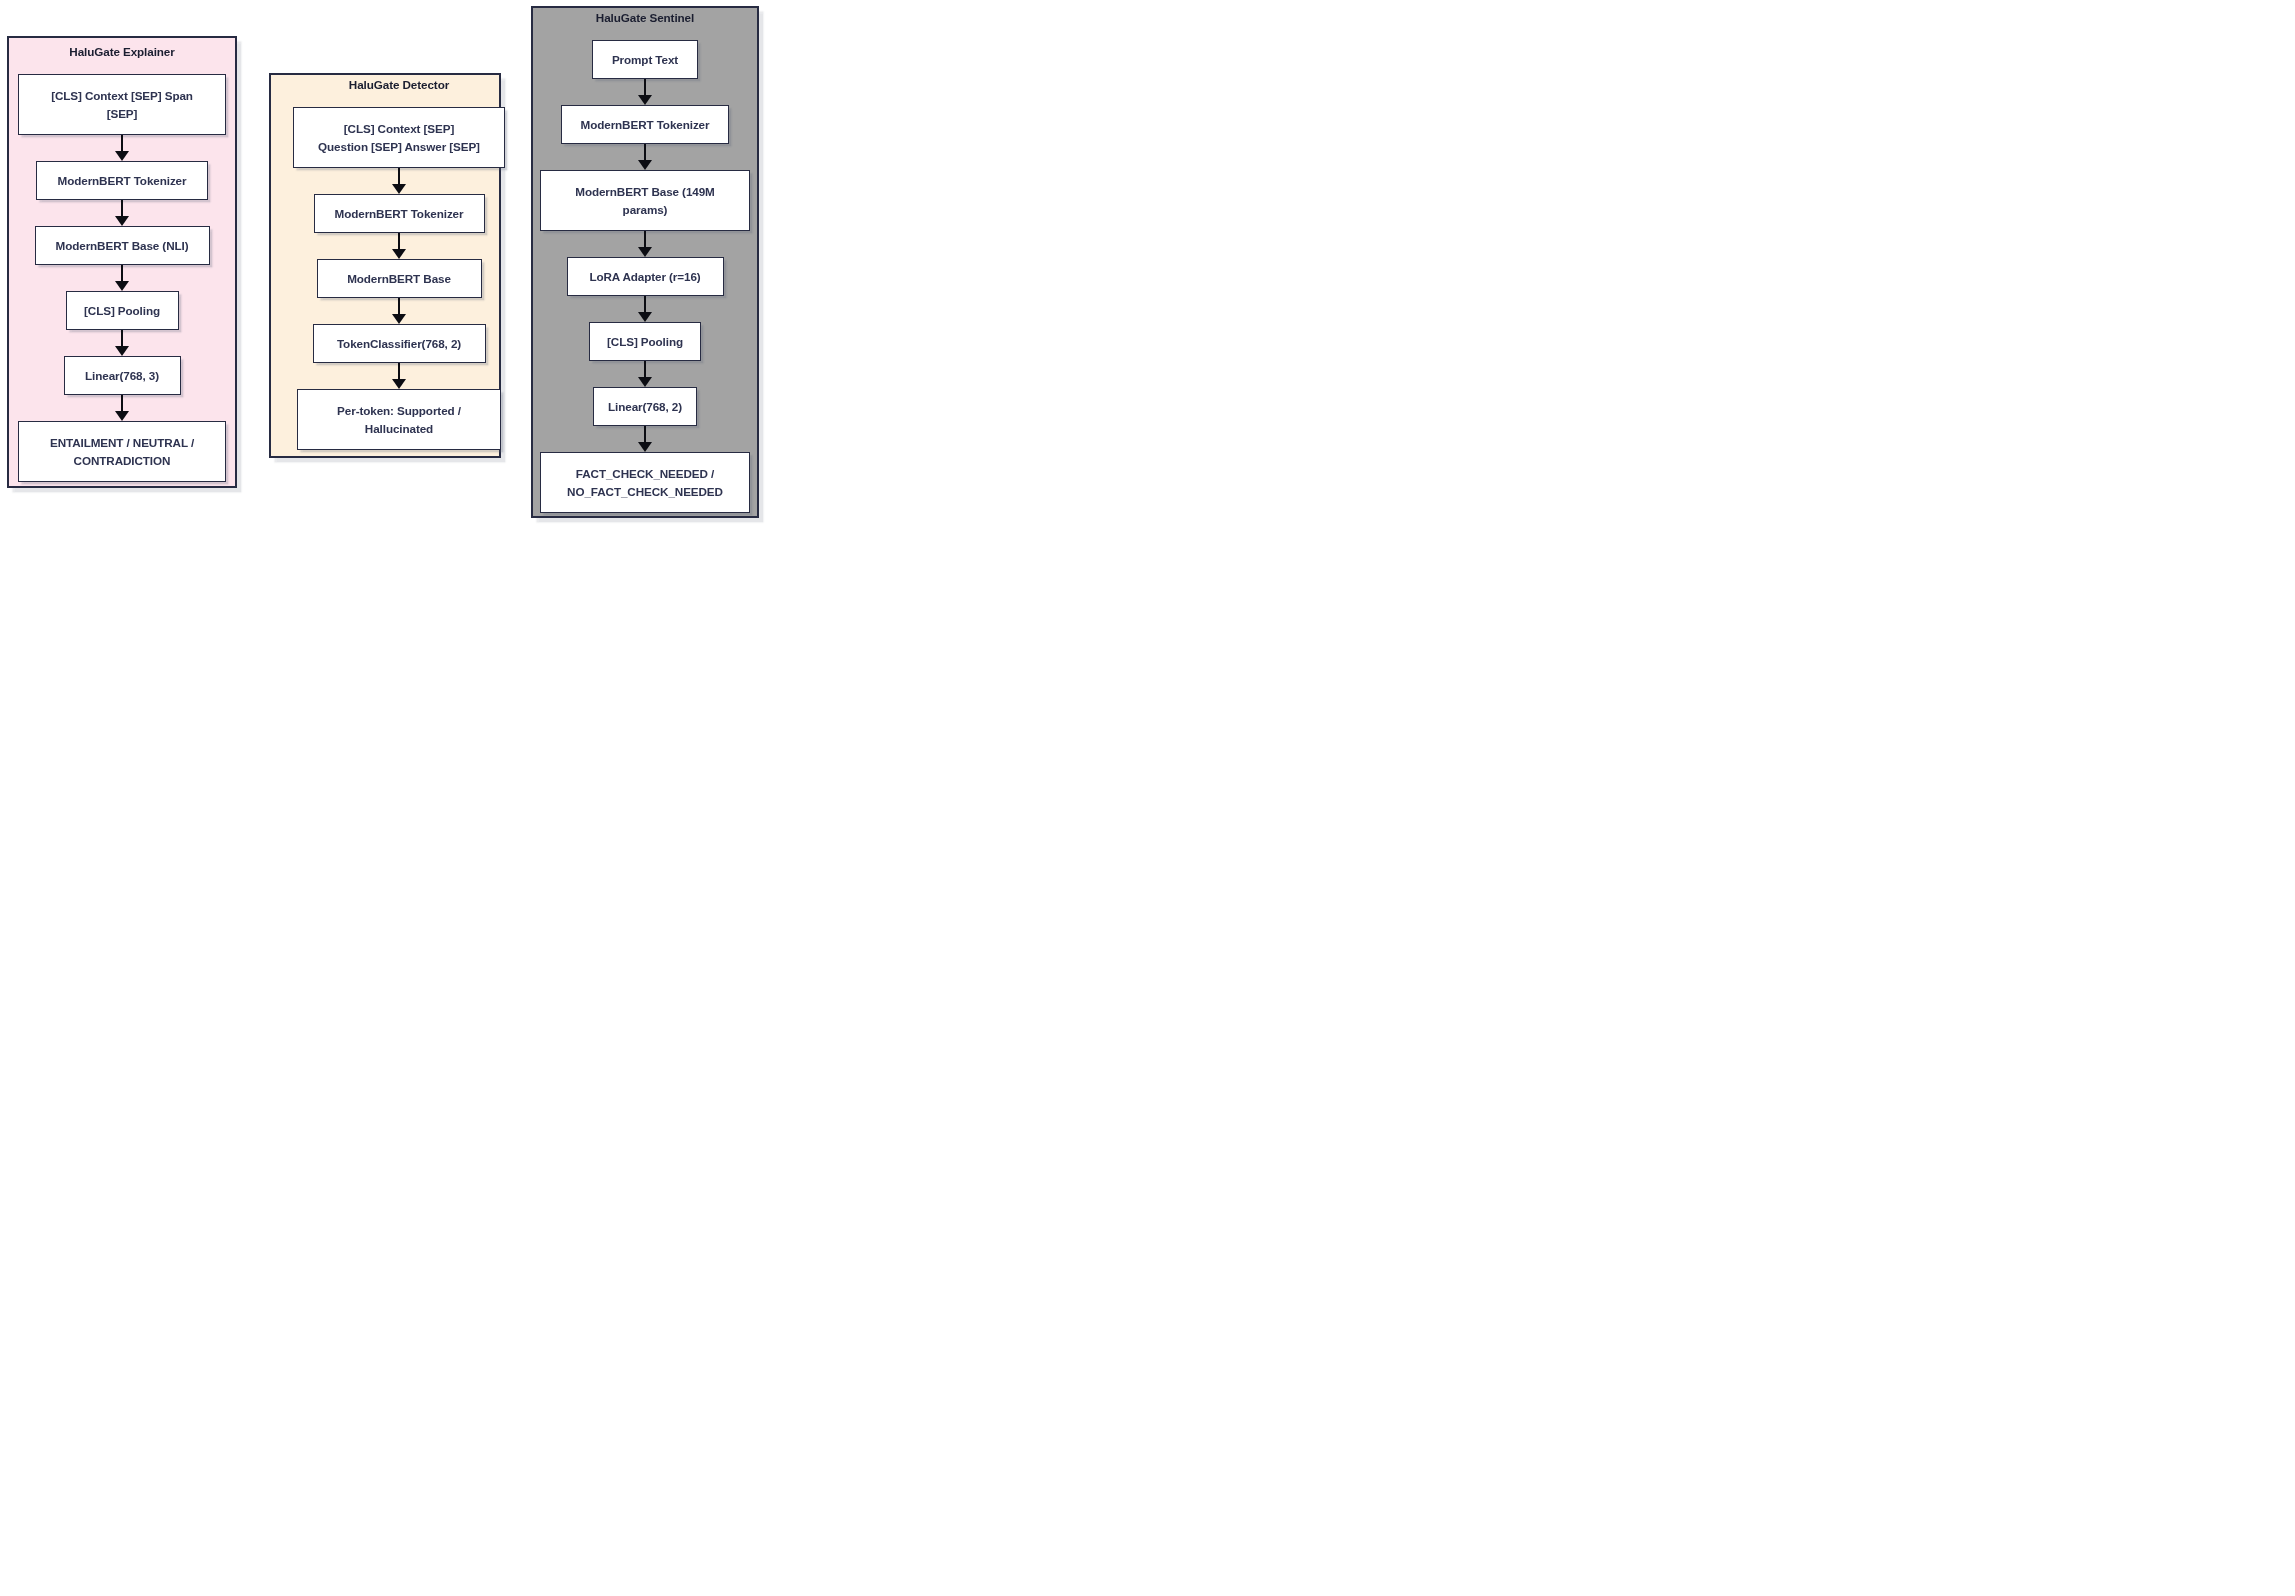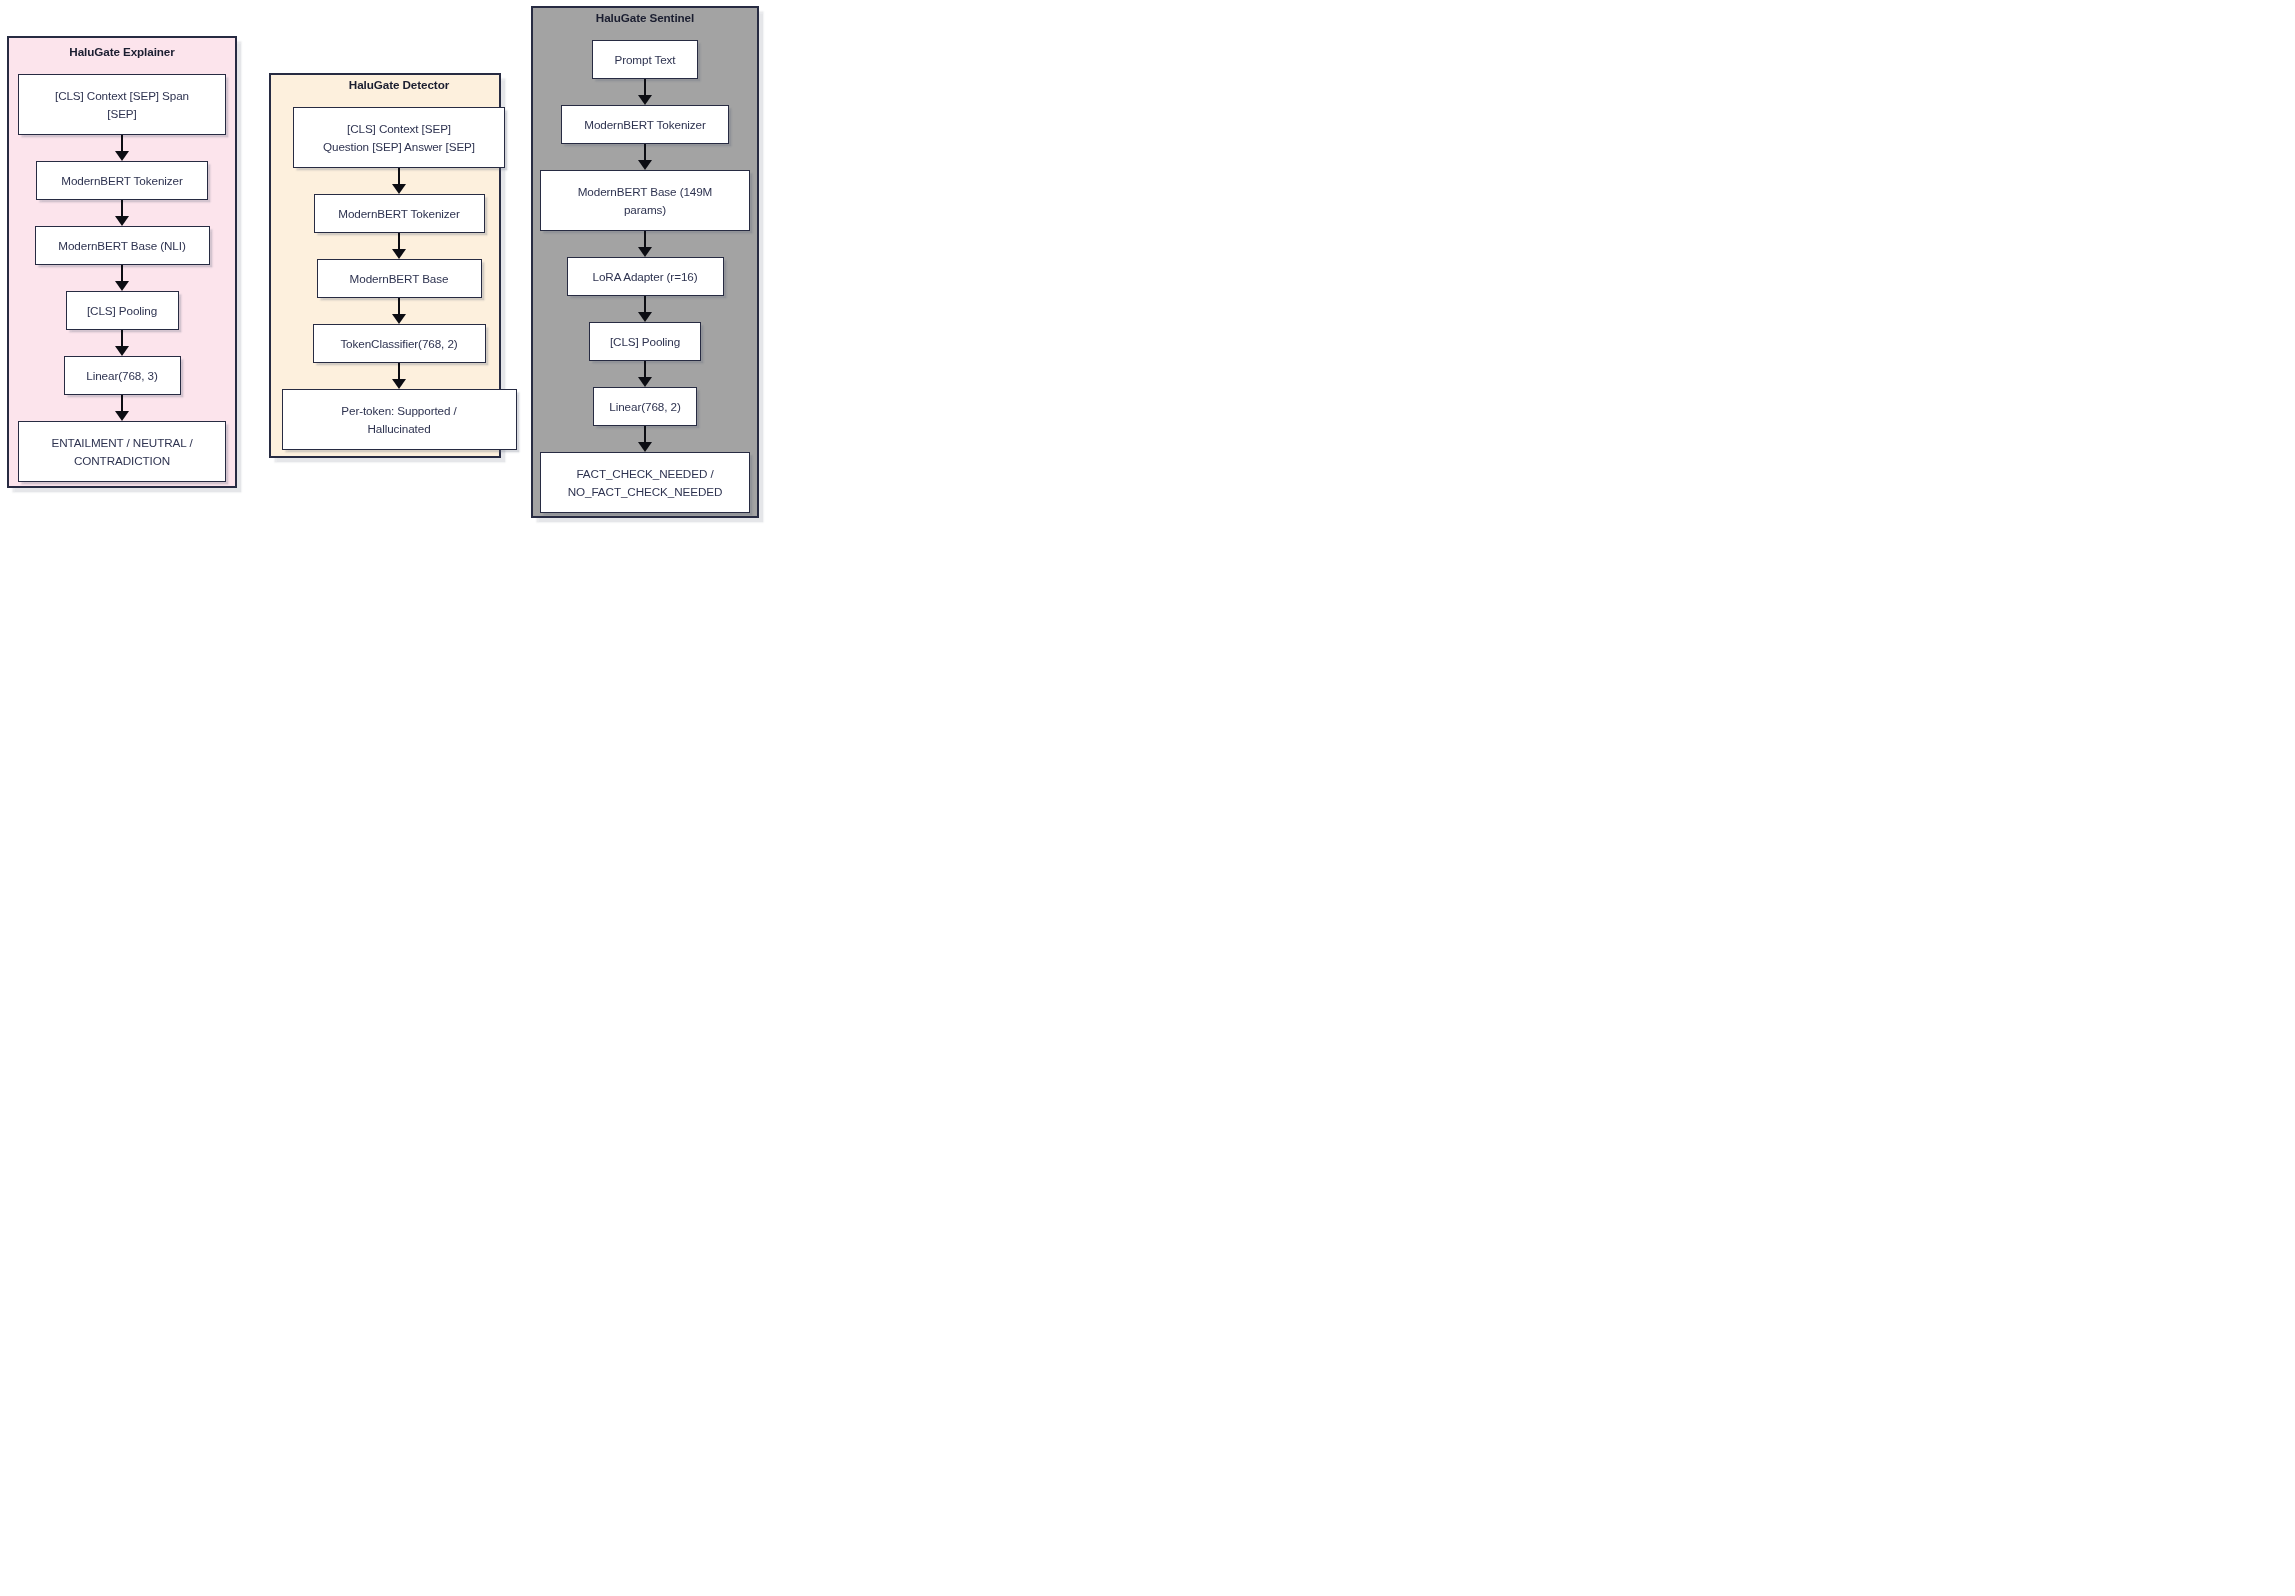--- a/index.html
+++ b/index.html
@@ -46,21 +46,21 @@
     box-sizing:border-box;
     background:var(--node-bg);
     border:1.6px solid var(--ink);
     box-shadow:2.7px 3.2px 1.6px rgba(93,99,120,0.25);
     min-height:39px;
     display:flex;
     align-items:center;
     justify-content:center;
     text-align:center;
     font-size:11.7px;
-    font-weight:400;
+    font-weight:700;
     line-height:18px;
     color:var(--text);
     white-space:pre-line;
     padding:1.1px 4.3px;
     letter-spacing:-0.1px;
   }
   .node.h2{min-height:61px;}
   .node.first{margin-top:14px;}
   .arrow{
     height:26px;
@@ -129,21 +129,21 @@
     <div class="node" style="width:165px">ModernBERT Base</div>
     <div class="arrow">
         <div class="shaft"></div>
         <div class="head"></div>
       </div>
     <div class="node" style="width:173px">TokenClassifier(768, 2)</div>
     <div class="arrow">
         <div class="shaft"></div>
         <div class="head"></div>
       </div>
-    <div class="node h2" style="width:235px">Per-token: Supported /
+    <div class="node h2" style="width:204px">Per-token: Supported /
 Hallucinated</div>
   </section>
 
   <section class="panel p2" style="background: #a3a3a3;">
     <h2 class="panel-title">HaluGate Sentinel</h2>
     <div class="node first" style="width:106px">Prompt Text</div>
     <div class="arrow">
         <div class="shaft"></div>
         <div class="head"></div>
       </div>

